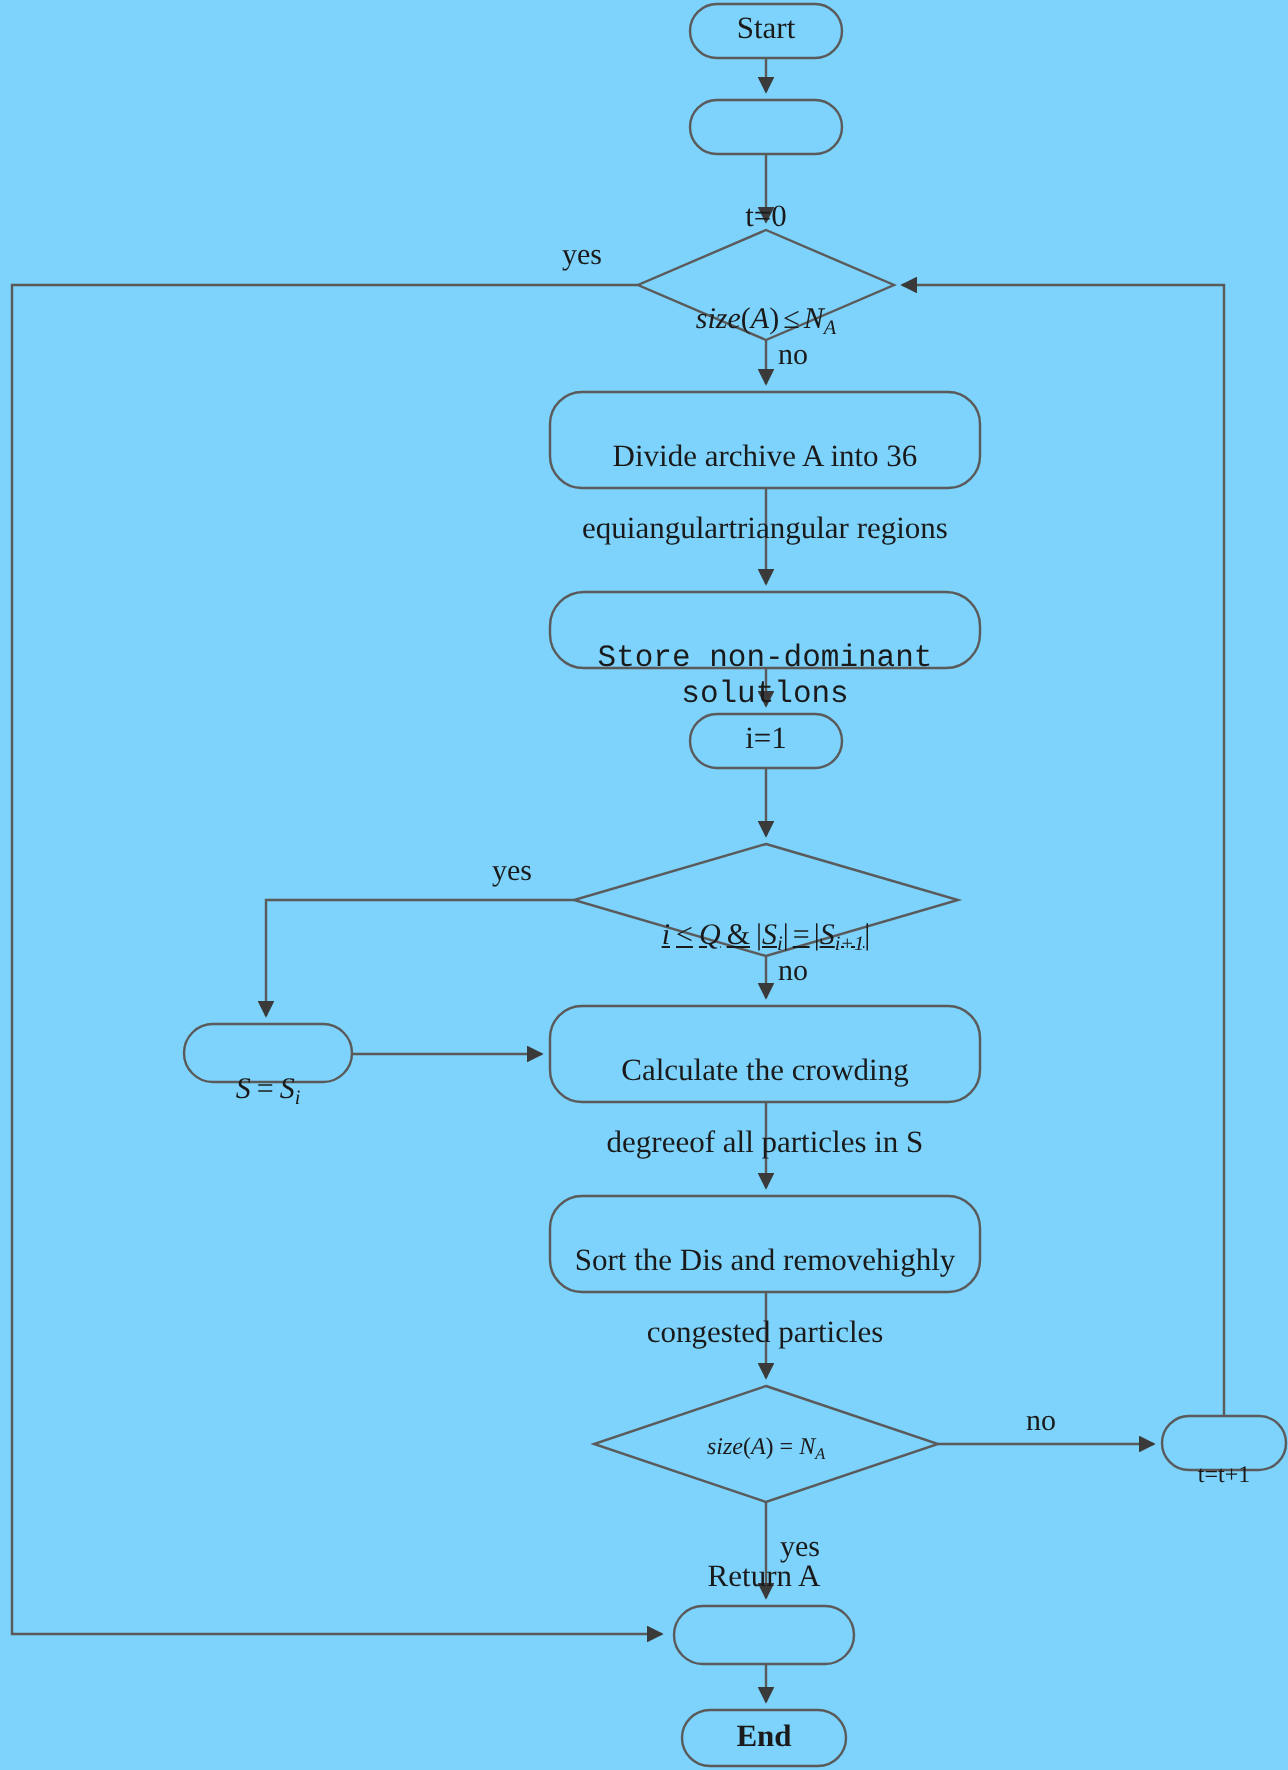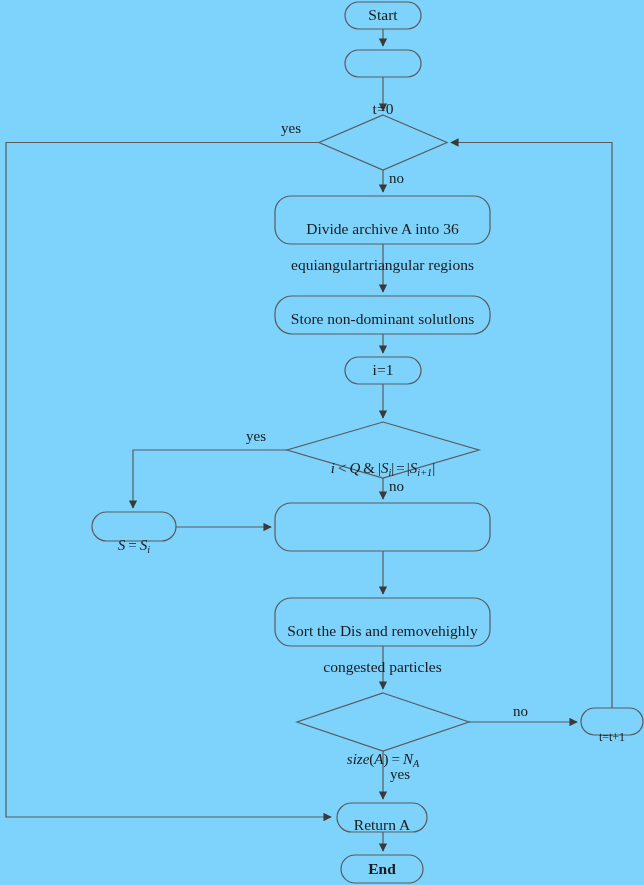--- a/index.html
+++ b/index.html
@@ -113,51 +113,58 @@
 
       <path d="M 383 751 L 383 799" marker-end="url(#arrow)"></path>
       <path d="M 383 832 L 383 851" marker-end="url(#arrow)"></path>
     </g>
   </svg>
 
   <div class="node-label" style="left:345px; top:6px; width:76px;">Start</div>
 
   <div class="node-label" style="left:345px; top:54px; width:76px;margin-top:46px;">t=0</div>
 
+  <div class="node-label math" style="left:303px; top:133px; width:160px; font-size:15px;">
+    <span>size</span><span class="paren">(</span><span>A</span><span class="paren">)</span><span class="upright" style="margin:0 2px;">≤</span><span>N</span><span class="sub">A</span>
+  </div>
 
   <div class="node-label" style="left:277px; top:202px; width:211px;">
     <div>Divide archive A into 36</div>
     <div>equiangulartriangular regions</div>
   </div>
 
-  <div class="node-label" style="left:277px; top:310px; width:211px;">Store non-dominant solutlons</div>
+  <div class="node-label" style="left:277px; top:320px; width:211px;font-family:Liberation Mono, monospace;">Store non-dominant solutlons</div>
 
   <div class="node-label" style="left:345px; top:361px; width:76px;text-align:center;">i=1</div>
 
-  <div class="node-label math" style="left:303px; top:441px; width:160px; font-size:15px;">
+  <div class="node-label math" style="left:303px; top:441px; width:160px; font-size:15px;text-decoration:underline;">
     <span>i</span><span class="upright" style="margin:0 3px;">&lt;</span><span>Q</span><span class="upright" style="margin:0 3px;">&amp;</span><span class="bar">|</span><span>S</span><span class="sub">i</span><span class="bar">|</span><span class="upright" style="margin:0 2px;">=</span><span class="bar">|</span><span>S</span><span class="sub">i+1</span><span class="bar">|</span>
   </div>
 
   <div class="node-label math" style="left:92px; top:518px; width:84px; font-size:15px;">
     <span>S</span><span class="upright" style="margin:0 3px;">=</span><span>S</span><span class="sub">i</span>
   </div>
 
+  <div class="node-label" style="left:277px; top:509px; width:211px;">
+    <div>Calculate the crowding</div>
+    <div>degreeof all particles in S</div>
+  </div>
 
   <div class="node-label" style="left:277px; top:604px; width:211px;">
     <div>Sort the Dis and removehighly</div>
     <div>congested particles</div>
   </div>
 
-  <div class="node-label math" style="left:303px; top:732px; width:160px; font-size:15px;">
+  <div class="node-label math" style="left:303px; top:696px; width:160px; font-size:12px;">
     <span>size</span><span class="paren">(</span><span>A</span><span class="paren">)</span><span class="upright" style="margin:0 3px;">=</span><span>N</span><span class="sub">A</span>
   </div>
 
   <div class="node-label" style="left:581px; top:728px; width:62px; font-size:12px;">t=t+1</div>
 
-  <div class="node-label" style="left:337px; top:816px; width:90px;">Return A</div>
+  <div class="node-label" style="left:337px; top:780px; width:90px;">Return A</div>
 
   <div class="node-label" style="left:341px; top:860px; width:82px;font-weight:bold;">End</div>
 
   <div class="edge-label" style="left:281px; top:120px;">yes</div>
 
   <div class="edge-label" style="left:389px; top:170px;">no</div>
 
   <div class="edge-label" style="left:246px; top:428px;">yes</div>
 
   <div class="edge-label" style="left:389px; top:478px;">no</div>

